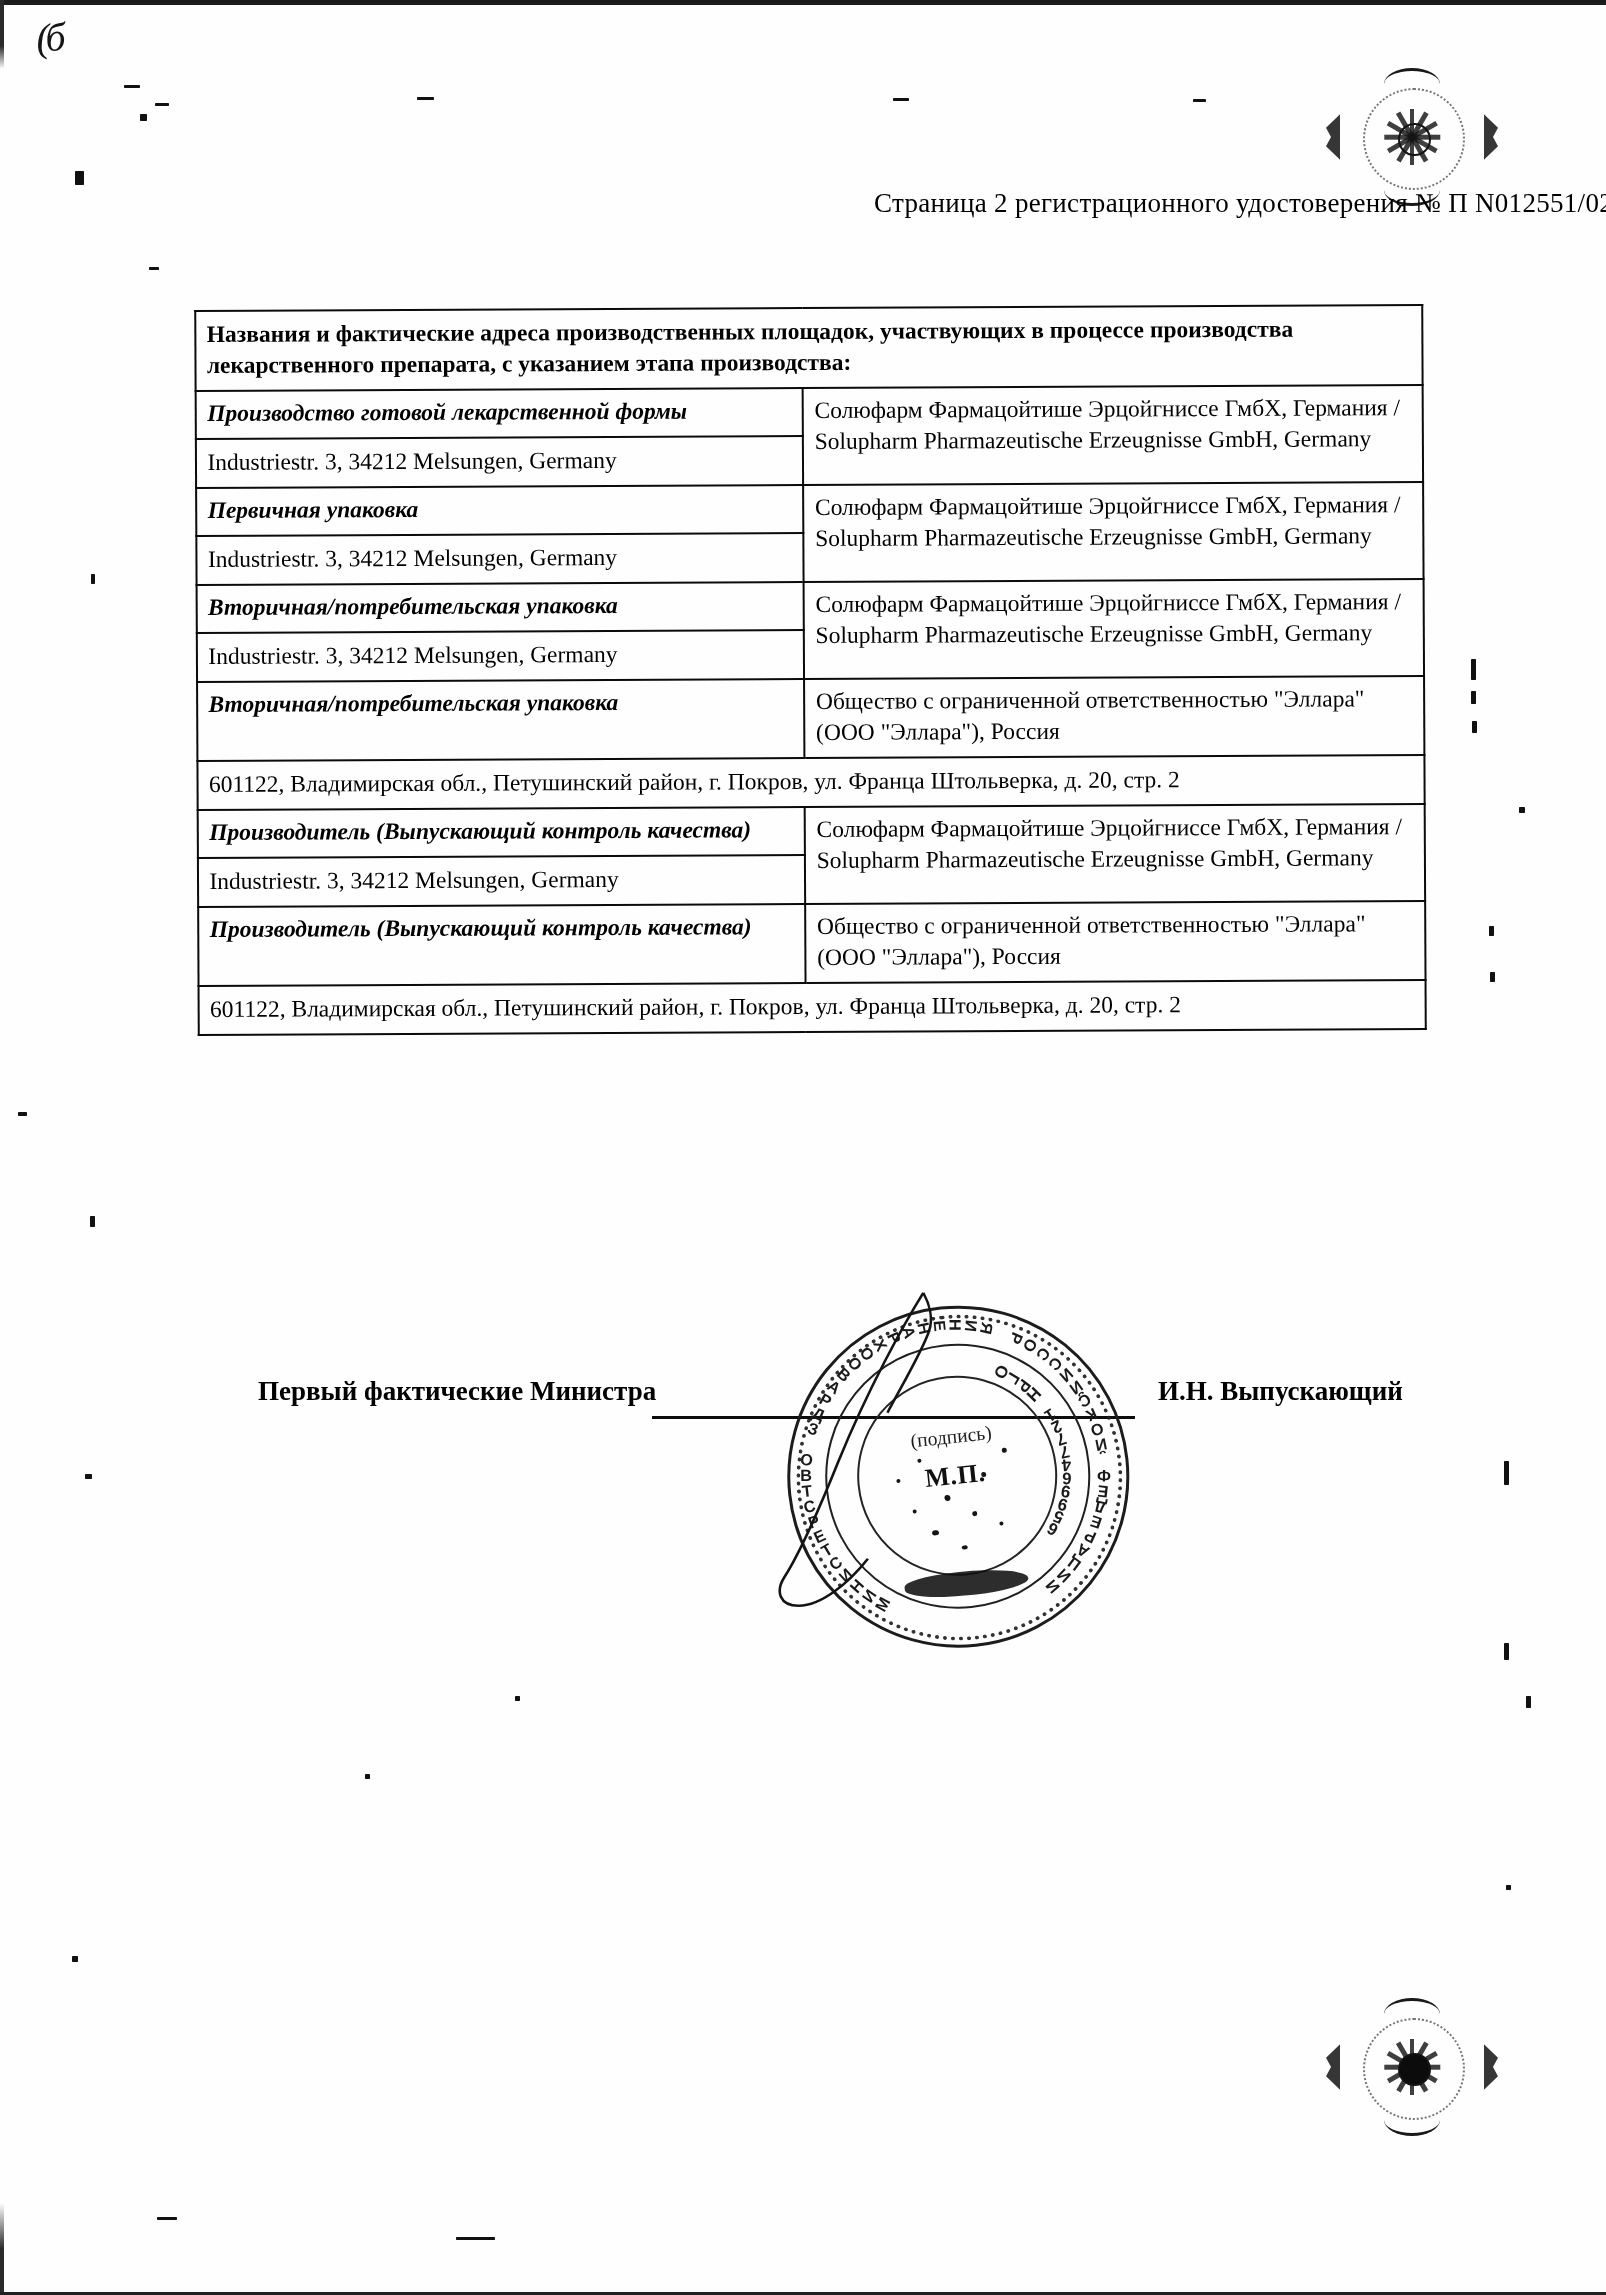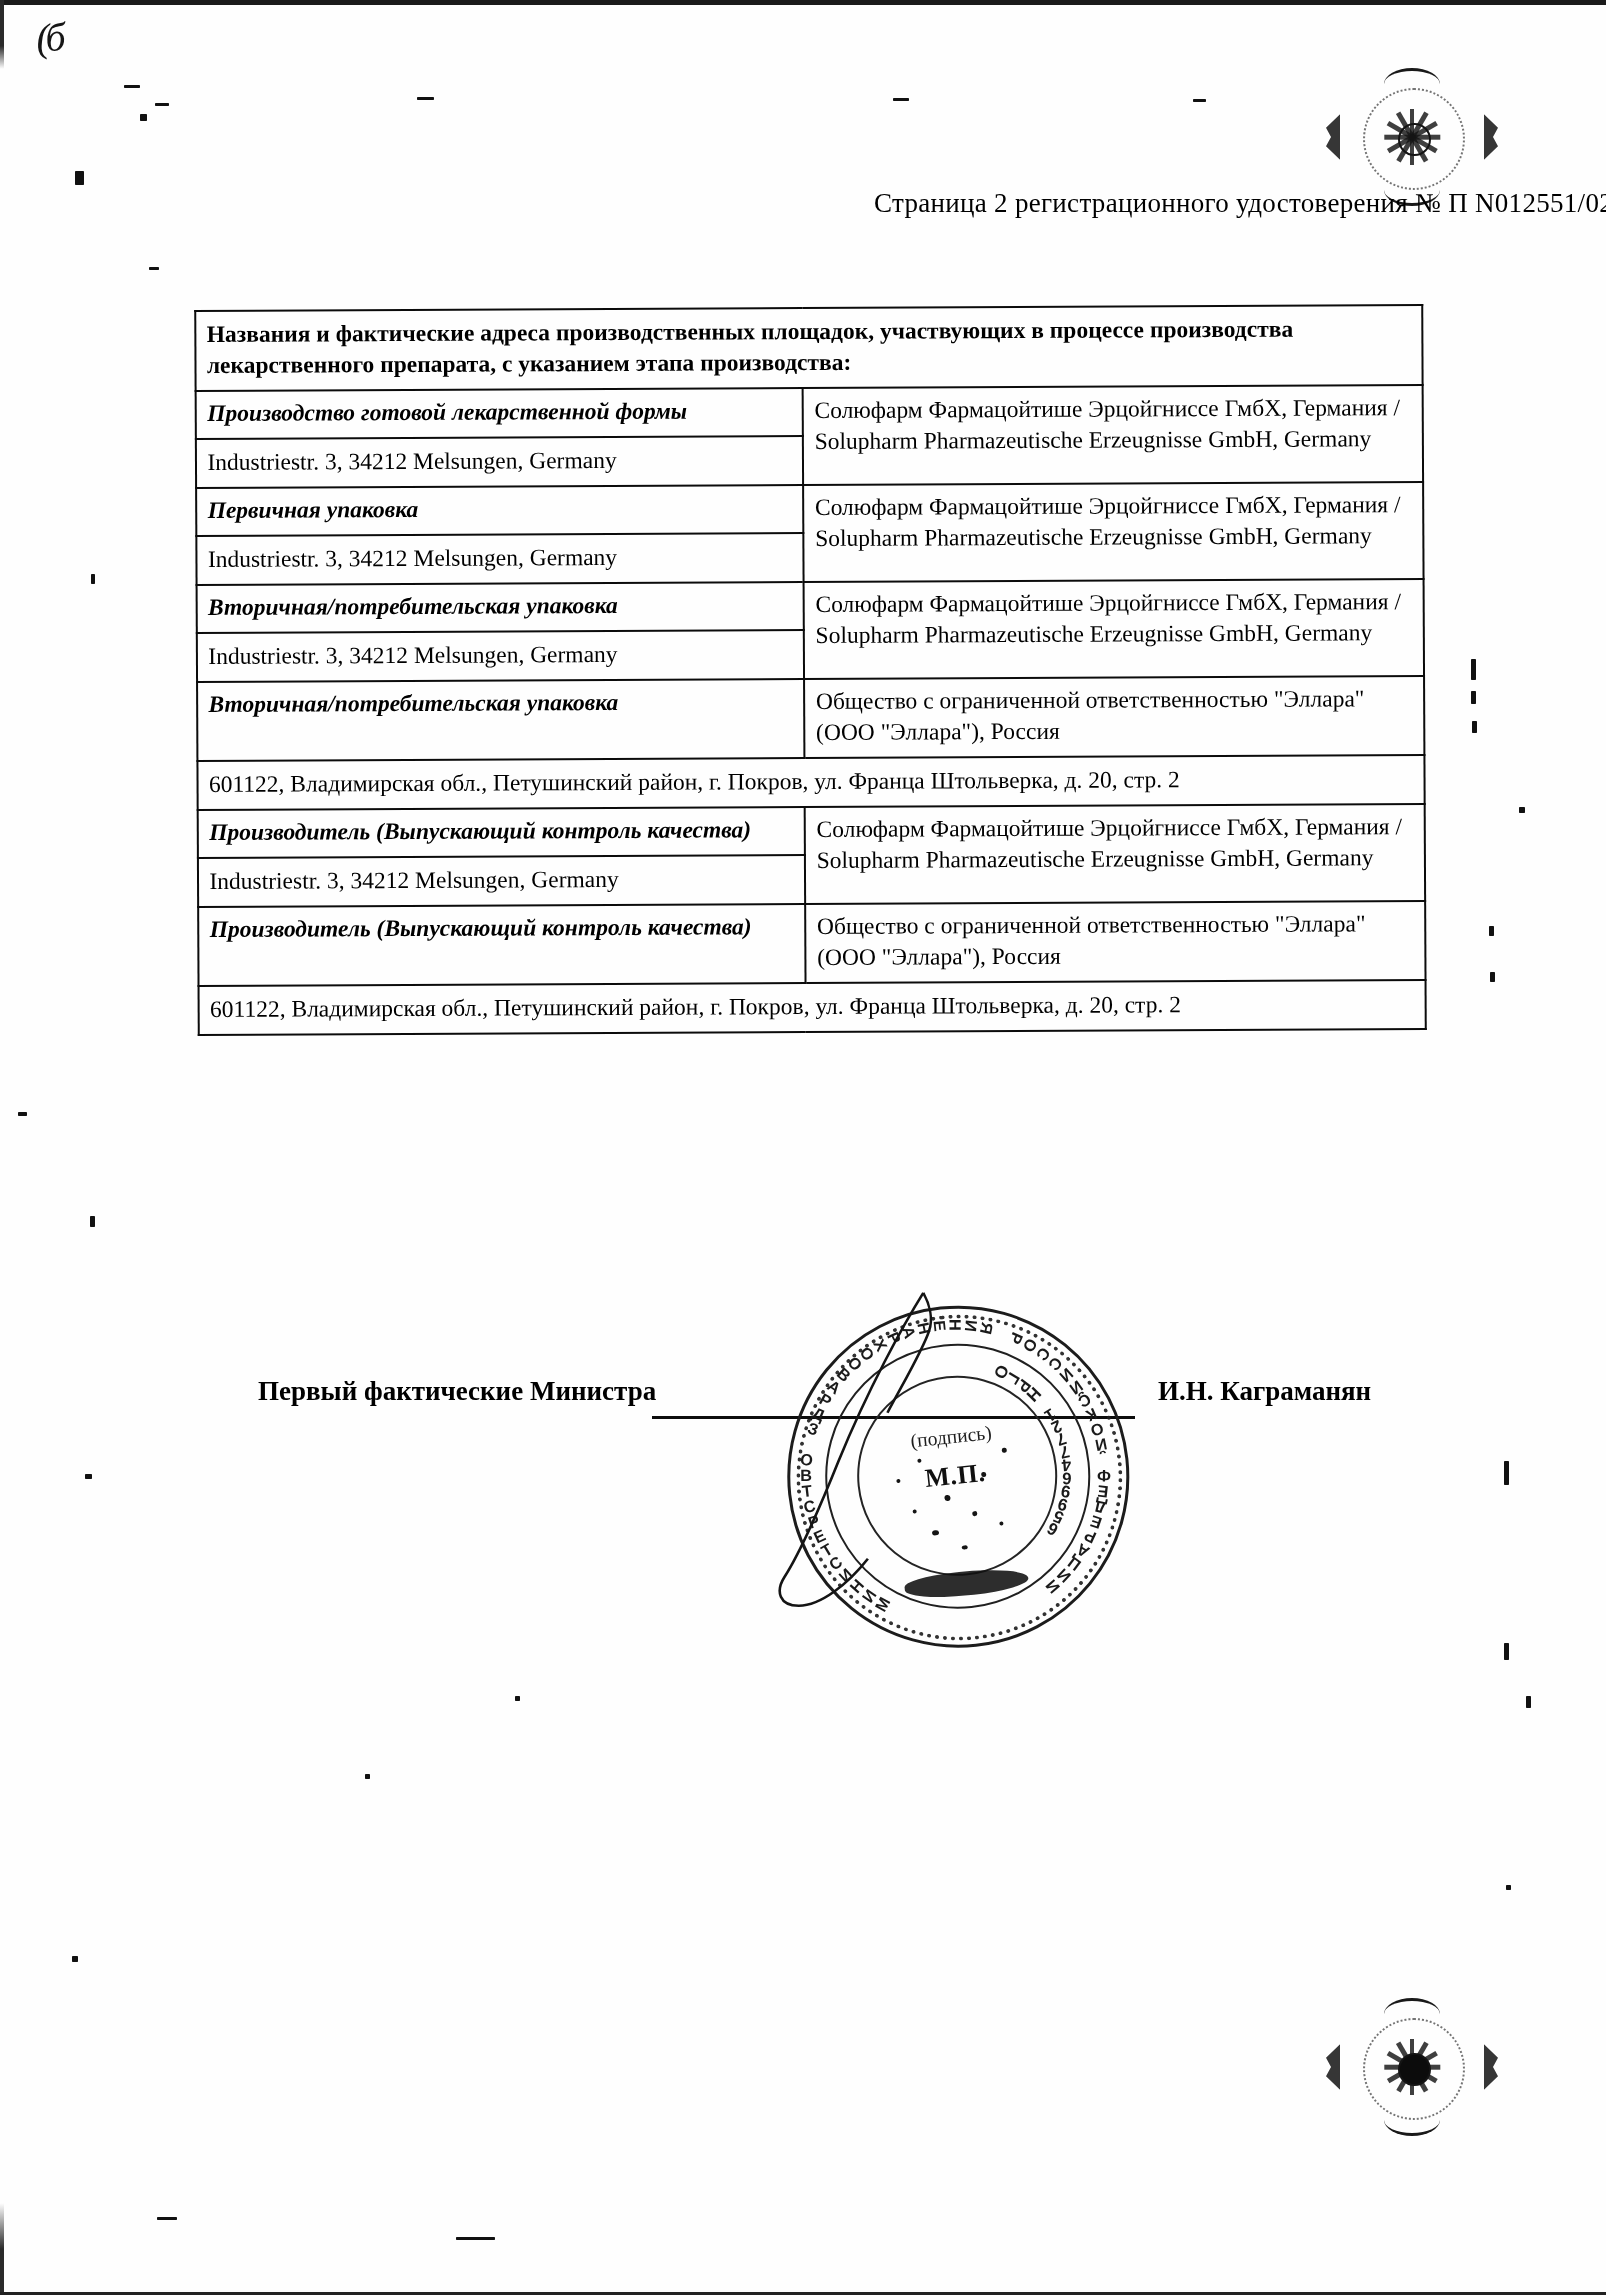--- a/index.html
+++ b/index.html
@@ -436,21 +436,21 @@
         </tr>
         <tr>
           <td class="addr" colspan="2">601122, Владимирская обл., Петушинский район, г. Покров, ул. Франца Штольверка, д. 20, стр. 2</td>
         </tr>
       </tbody>
     </table>
   </div>
 
   <div class="sig-row">
     <div class="sig-title">Первый фактические Министра</div>
-    <div class="sig-name">И.Н. Каграманян</div>
+    <div class="sig-name">И.Н. Выпускающий</div>
   </div>
   <div class="rule-line"></div>
 
   <div class="stamp">
     <div class="outer"></div>
     <div class="outer2"></div>
     <div class="mid"></div>
     <div class="inner"></div>
 
     <div class="ring-text" id="seal-outer-text">

